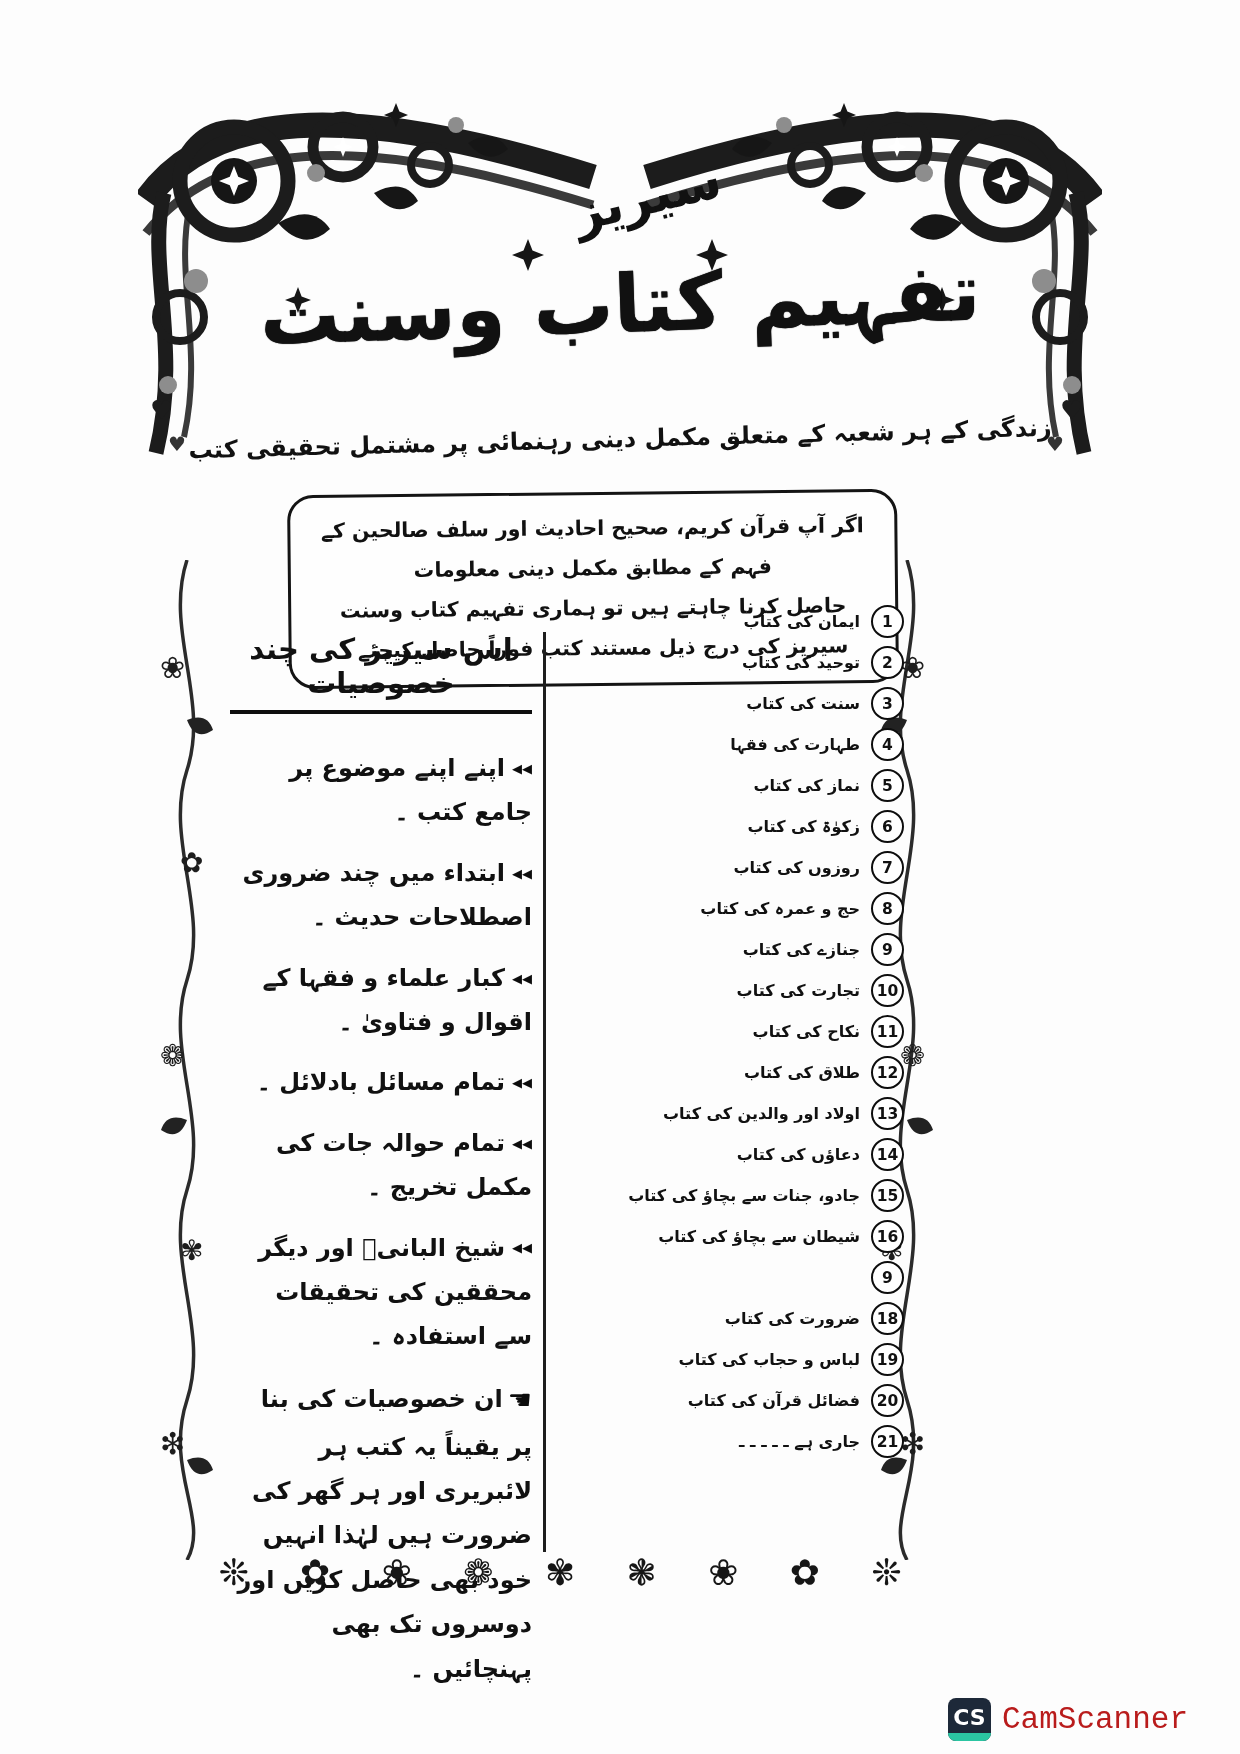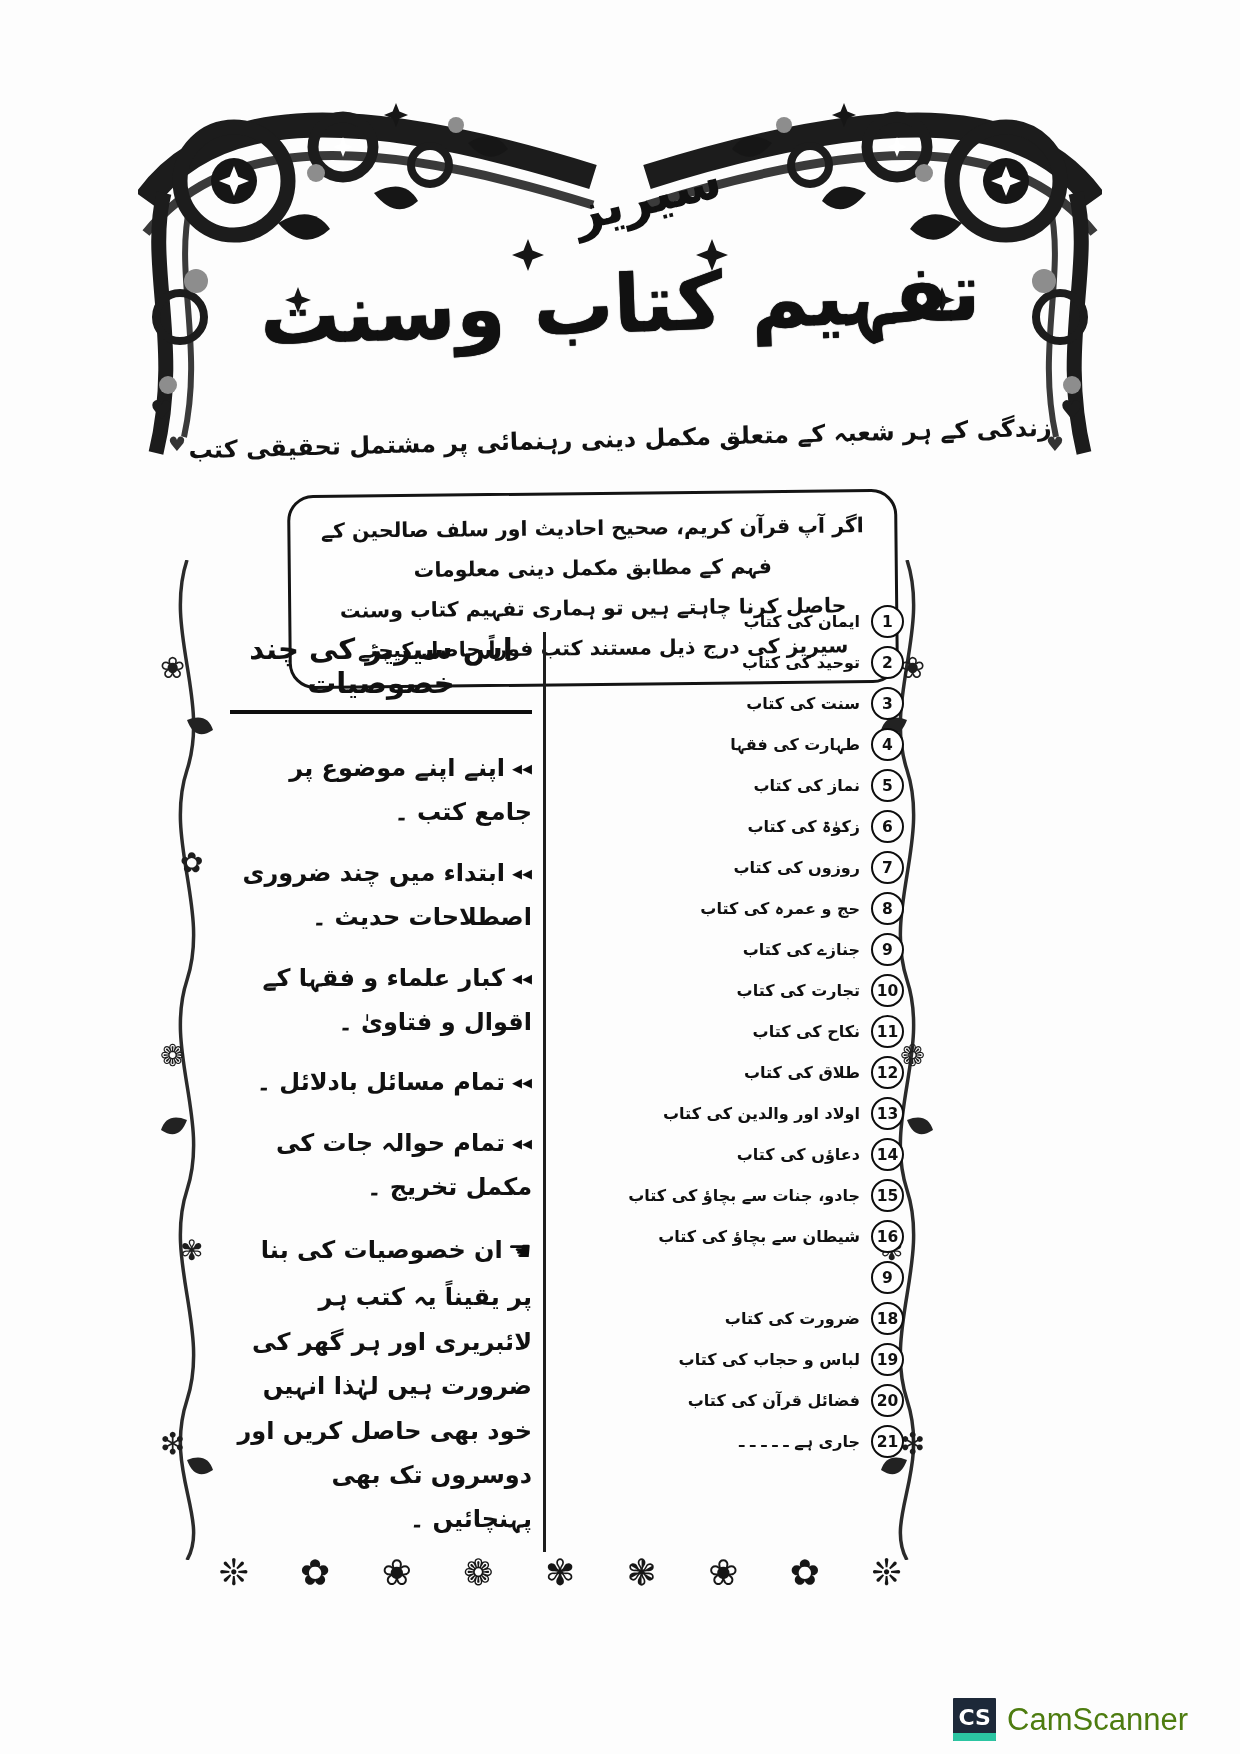--- a/index.html
+++ b/index.html
@@ -78,26 +78,26 @@
   .vine.right{left:872px;}
   .bottom-band{
     position:absolute;top:1552px;left:150px;width:840px;text-align:center;
     font-size:36px;letter-spacing:20px;color:#161616;white-space:nowrap;
   }
   
   .watermark{
     position:absolute;right:52px;bottom:13px;display:flex;align-items:center;gap:11px;
   }
   .cs-logo{
-    position:relative;width:43px;height:43px;background:#1d2939;border-radius:1px;
+    position:relative;width:43px;height:43px;background:#1d2939;border-radius:8px;
     display:flex;align-items:center;justify-content:center;overflow:hidden;
   }
   .cs-logo-text{color:#ffffff;font-weight:bold;font-size:22px;margin-top:-4px;}
   .cs-logo-bar{position:absolute;left:0;right:0;bottom:0;height:8px;background:#2bc5a2;}
-  .cs-name{font-family:Liberation Sans, sans-serif;font-size:31px;color:#4d7c0f;}
+  .cs-name{font-family:Liberation Mono, monospace;font-size:31px;color:#b91c1c;}
 </style>
 </head>
 <body>
 
 <div class="page">
 
   <svg class="corner left" viewBox="0 0 460 400">
     <g fill="none" stroke="#1c1c1c">
       <path d="M8,115 C70,28 200,12 455,92" stroke-width="25"></path>
       <path d="M8,148 C80,60 205,42 455,120" stroke-width="9" stroke="#3a3a3a"></path>
@@ -200,20 +200,21 @@
     <text x="28" y="894" font-size="30" fill="#1d1d1d">❇</text>
   </svg>
 
   <div class="features rtl">
     <span class="features-heading">اس سیریز کی چند خصوصیات</span>
     <div class="feature-item"><span class="bullet">◀◀</span><span>اپنے اپنے موضوع پر جامع کتب ۔</span></div>
     <div class="feature-item"><span class="bullet">◀◀</span><span>ابتداء میں چند ضروری اصطلاحات حدیث ۔</span></div>
     <div class="feature-item"><span class="bullet">◀◀</span><span>کبار علماء و فقہا کے اقوال و فتاویٰ ۔</span></div>
     <div class="feature-item"><span class="bullet">◀◀</span><span>تمام مسائل بادلائل ۔</span></div>
     <div class="feature-item"><span class="bullet">◀◀</span><span>تمام حوالہ جات کی مکمل تخریج ۔</span></div>
+    <div class="feature-item"><span class="bullet">◀◀</span><span>شیخ البانیؒ اور دیگر محققین کی تحقیقات سے استفادہ ۔</span></div>
     <div class="features-note"><span class="hand">☚</span><span>ان خصوصیات کی بنا پر یقیناً یہ کتب ہر لائبریری اور ہر گھر کی ضرورت ہیں لہٰذا انہیں خود بھی حاصل کریں اور دوسروں تک بھی پہنچائیں ۔</span></div>
   </div>
 
   <div class="divider"></div>
 
   <div class="books rtl">
     <div class="book-row">
         <span class="book-num">1</span>
         <span class="book-title">ایمان کی کتاب</span>
       </div>

